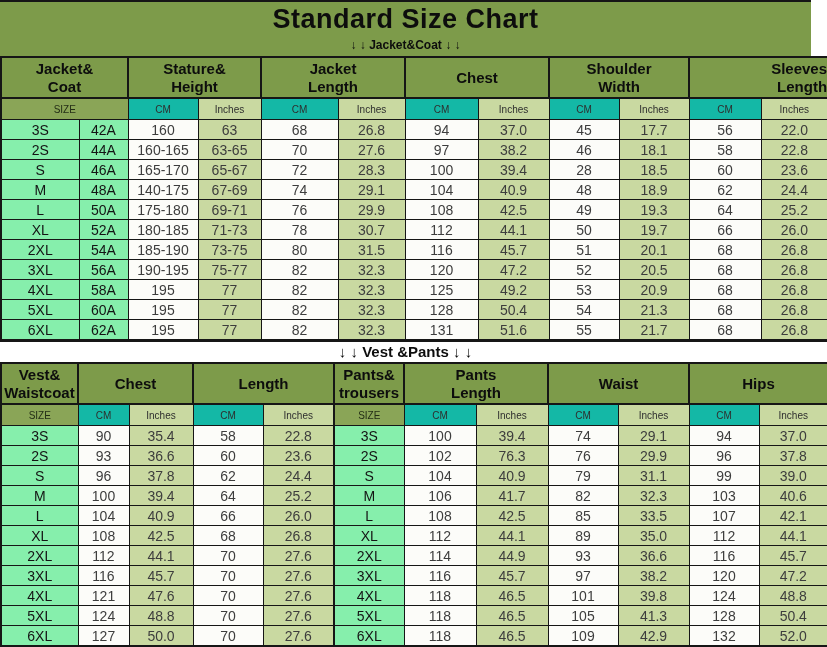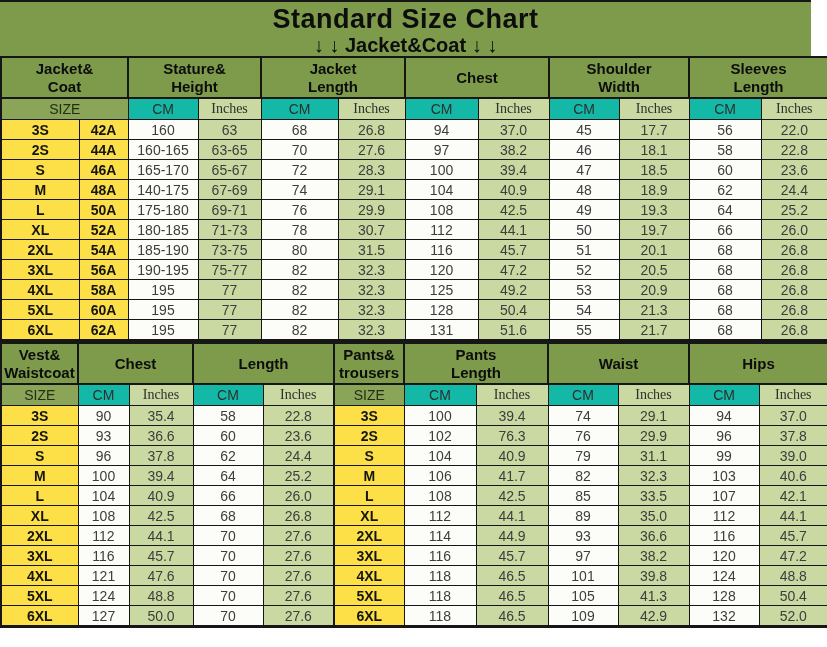--- a/index.html
+++ b/index.html
@@ -15,43 +15,43 @@
     background:#7d9b4a;
     border-top:2px solid #161616;
     height:54px;
     text-align:center;
   }
   .title{
     font-size:27px;font-weight:700;color:#0d0d0d;
     line-height:33px;padding-top:1px;letter-spacing:.5px;
   }
   .band-sub{
-    font-size:20px;font-weight:700;color:#0d0d0d;line-height:19px;
+    font-size:12px;font-weight:700;color:#0d0d0d;line-height:19px;
   }
 
   
   table.size-table{
     width:827px;border-collapse:collapse;table-layout:fixed;
     border:2px solid #161616;border-bottom-width:3px;
   }
   table.size-table th,table.size-table td{
     border:1px solid #161616;padding:0;text-align:center;vertical-align:middle;
     overflow:hidden;white-space:nowrap;
   }
   tr.group-row th{
     background:#7d9b4a;color:#0d0d0d;font-weight:700;font-size:15px;
     height:39px;line-height:18px;border-bottom:2px solid #161616;
   }
   tr.group-row th .group-label{white-space:pre-line;}
-  tr.unit-row th{height:20px;font-size:14px;font-weight:400;color:#2e2e2e;}
+  tr.unit-row th{height:20px;font-size:10px;font-weight:400;color:#2e2e2e;}
   tr.unit-row th.u-size{background:#8aa557;color:#26321а;color:#242e16;}
   tr.unit-row th.u-cm{background:#14b8a6;}
-  tr.unit-row th.u-in{background:#c9d9a1;font-family:Liberation Serif, serif;}
+  tr.unit-row th.u-in{background:#c9d9a1;}
   tbody td{height:19px;font-size:14px;color:#3d3d3d;}
-  tbody td.size{background:#fde047;font-weight:700;color:#141414;}
+  tbody td.size{background:#86efac;font-weight:400;color:#141414;}
   tbody td.cm{background:#fcfcf9;}
   tbody td.in{background:#c9d9a1;}
 
   
   .divider{
     height:20px;background:#ffffff;text-align:center;
     font-size:15px;font-weight:700;color:#0d0d0d;line-height:20px;
   }
 </style>
 </head>
@@ -83,21 +83,21 @@
         <tr class="group-row">
           <th colspan="2"><span class="group-label">Jacket&amp;
 Coat</span></th>
           <th colspan="2" style="border-left-width: 2px;"><span class="group-label">Stature&amp;
 Height</span></th>
           <th colspan="2" style="border-left-width: 2px;"><span class="group-label">Jacket
 Length</span></th>
           <th colspan="2" style="border-left-width: 2px;"><span class="group-label">Chest</span></th>
           <th colspan="2" style="border-left-width: 2px;"><span class="group-label">Shoulder
 Width</span></th>
-          <th colspan="2" style="border-left-width: 2px;"><span class="group-label">Sleeves
+          <th colspan="2" style="border-left-width: 2px; text-align: right;"><span class="group-label">Sleeves
 Length</span></th>
         </tr>
         <tr class="unit-row">
           <th colspan="2" class="u-size">SIZE</th>
           <th colspan="1" class="u-cm">CM</th>
           <th colspan="1" class="u-in">Inches</th>
           <th colspan="1" class="u-cm">CM</th>
           <th colspan="1" class="u-in">Inches</th>
           <th colspan="1" class="u-cm">CM</th>
           <th colspan="1" class="u-in">Inches</th>
@@ -138,21 +138,21 @@
         </tr>
         <tr>
           <td class="size">S</td>
           <td class="size">46A</td>
           <td class="cm">165-170</td>
           <td class="in">65-67</td>
           <td class="cm">72</td>
           <td class="in">28.3</td>
           <td class="cm">100</td>
           <td class="in">39.4</td>
-          <td class="cm">47</td>
+          <td class="cm">28</td>
           <td class="in">18.5</td>
           <td class="cm">60</td>
           <td class="in">23.6</td>
         </tr>
         <tr>
           <td class="size">M</td>
           <td class="size">48A</td>
           <td class="cm">140-175</td>
           <td class="in">67-69</td>
           <td class="cm">74</td>
@@ -258,20 +258,21 @@
           <td class="cm">131</td>
           <td class="in">51.6</td>
           <td class="cm">55</td>
           <td class="in">21.7</td>
           <td class="cm">68</td>
           <td class="in">26.8</td>
         </tr>
       </tbody>
     </table>
 
+  <div class="divider">↓ ↓  Vest &amp;Pants ↓ ↓</div>
 
   <table class="size-table" id="vest-table">
       <colgroup>
         <col style="width: 77px;">
         <col style="width: 51px;">
         <col style="width: 64px;">
         <col style="width: 70px;">
         <col style="width: 71px;">
         <col style="width: 70px;">
         <col style="width: 72px;">

